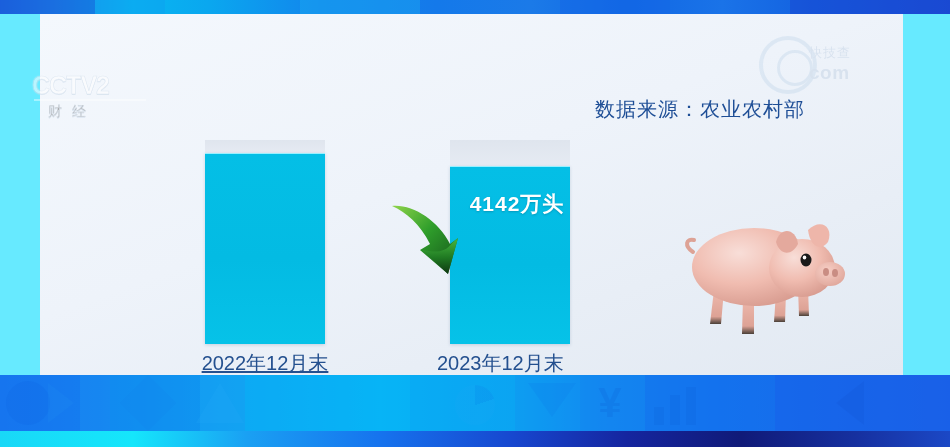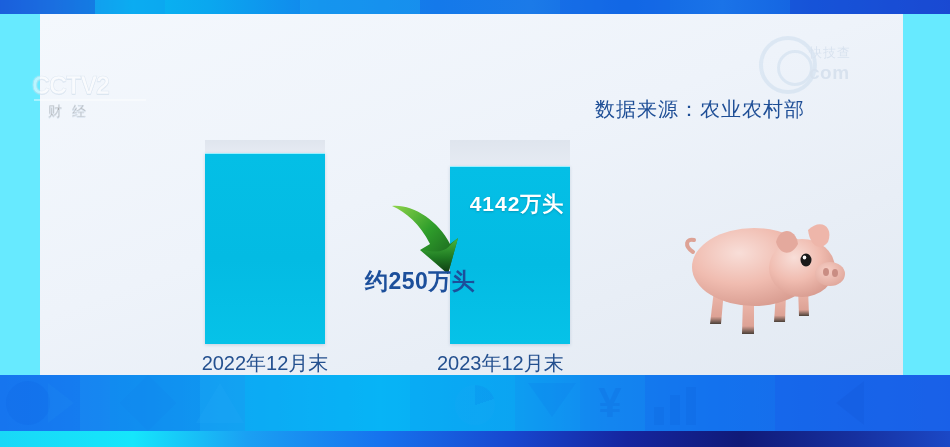--- a/index.html
+++ b/index.html
@@ -111,21 +111,21 @@
     <div class="wtxt">快技查</div>
     <div class="wtxt2">com</div>
   </div>
 
   <div class="subtitle">数据来源：农业农村部</div>
 
   <div class="chart">
 
     <div class="ghost" style="left:165px;top:126px;width:120px;height:14px;"></div>
     <div class="bar" style="left:165px;top:139px;width:120px;height:191px;"></div>
-    <div class="xlabel" style="left:152px;width:146px;text-align:center;">2022年12月末</div>
+    <div class="xlabel" style="left:152px;width:146px;text-align:center;text-decoration:underline;">2022年12月末</div>
 
     <div class="ghost" style="left:410px;top:126px;width:120px;height:27px;"></div>
     <div class="bar" style="left:410px;top:152px;width:120px;height:178px;"></div>
     <div class="barval" style="left:410px;top:176px;width:120px;text-align:center;">4142万头</div>
     <div class="xlabel" style="left:397px;width:146px;">2023年12月末</div>
 
     <div class="arrowbox">
       <svg width="90" height="90" viewBox="0 0 90 90">
         <defs>
           <linearGradient id="gA" x1="0" y1="0" x2="1" y2="1">
@@ -136,21 +136,20 @@
           <linearGradient id="gB" x1="0" y1="0" x2="0" y2="1">
             <stop offset="0%" stop-color="#4fc244"></stop>
             <stop offset="55%" stop-color="#1f7a22"></stop>
             <stop offset="100%" stop-color="#0d2f10"></stop>
           </linearGradient>
         </defs>
         <path d="M2 6 C22 4 48 20 60 44 L68 38 L58 74 L30 50 L40 44 C30 24 16 12 2 6 Z" fill="url(#gA)"></path>
         <path d="M32 50 L58 74 L68 38 L62 43 C54 54 44 52 32 50 Z" fill="url(#gB)" opacity=".85"></path>
       </svg>
     </div>
-    <div class="deltalabel">约250万头</div>
 
     <div class="pigbox">
       <svg width="175" height="130" viewBox="0 0 175 130">
         <defs>
           <radialGradient id="body" cx="38%" cy="32%" r="72%">
             <stop offset="0%" stop-color="#f8ded8"></stop>
             <stop offset="55%" stop-color="#f0bcb0"></stop>
             <stop offset="100%" stop-color="#d89c90"></stop>
           </radialGradient>
           <radialGradient id="snout" cx="40%" cy="35%" r="70%">

